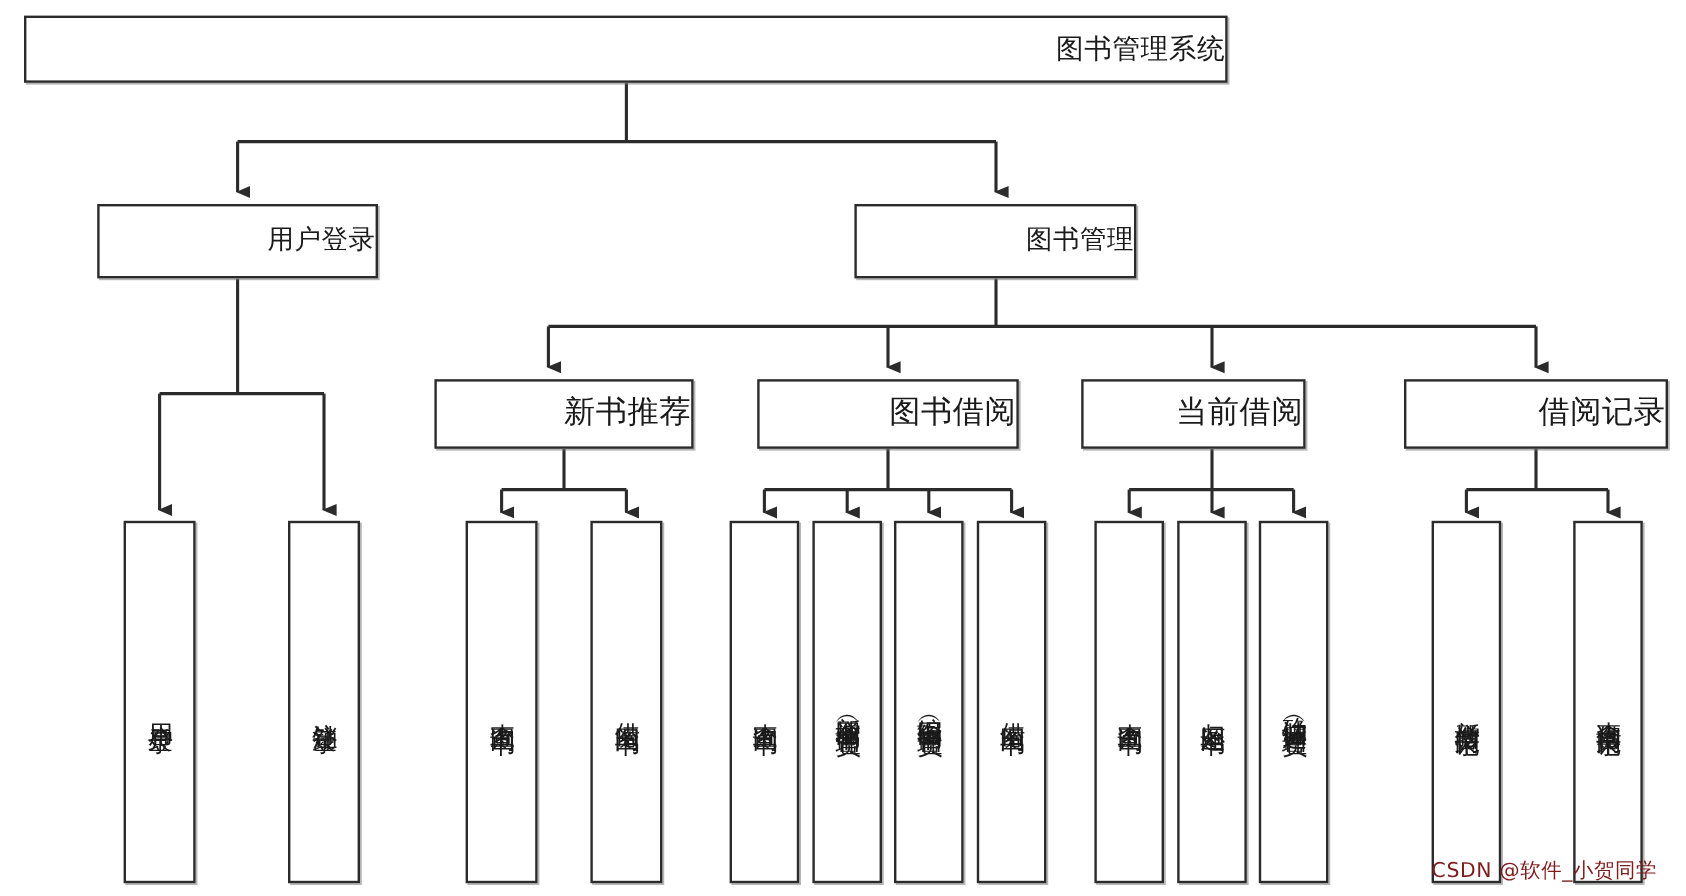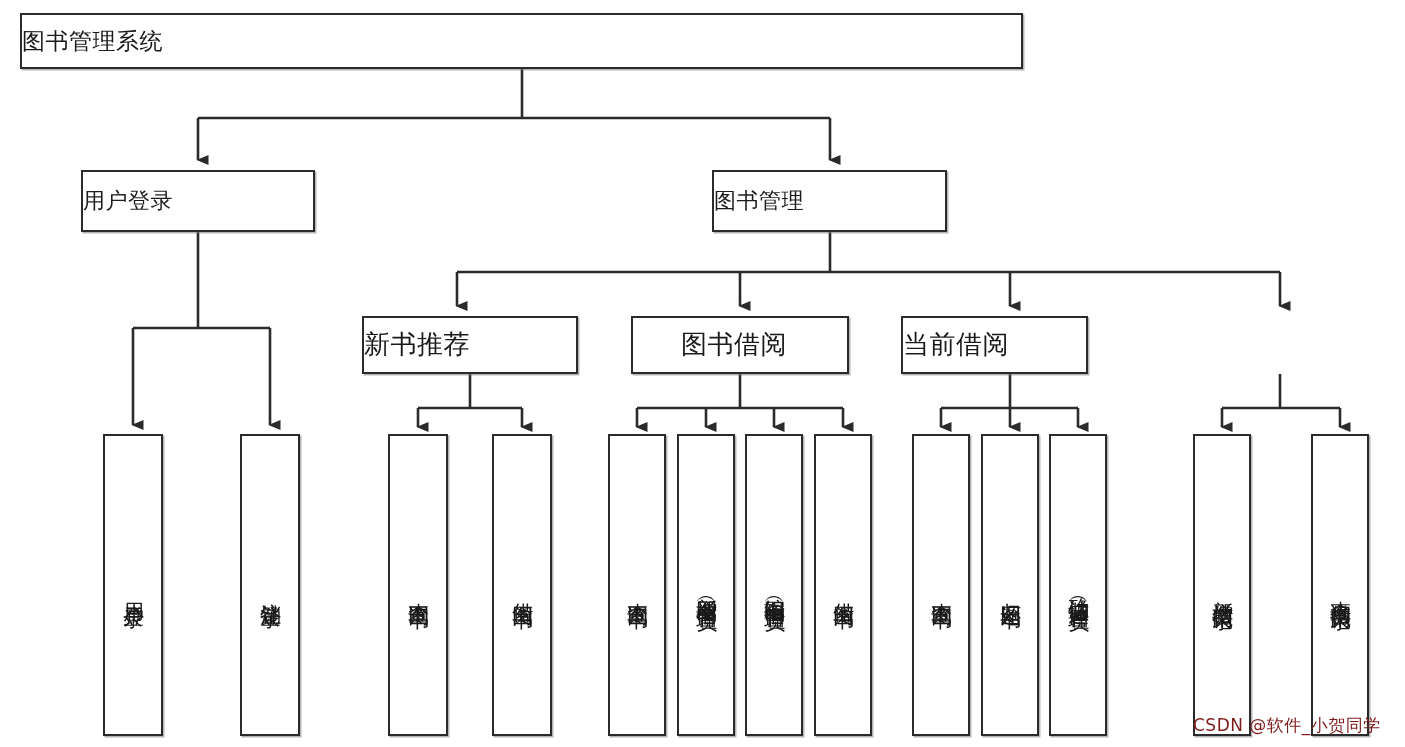--- a/index.html
+++ b/index.html
@@ -10,21 +10,21 @@
   #diagram-root{position:relative;width:1405px;height:747px;background:#fff;}
   svg#flow-svg{position:absolute;left:0;top:0;width:1405px;height:747px;display:block;}
 
   .node-box{
     position:absolute;
     background:#ffffff;
     border:2.5px solid #2b2b2b;
     box-sizing:border-box;
     display:flex;
     align-items:center;
-    justify-content:flex-start;
+    justify-content:flex-end;
     box-shadow:1.5px 1.5px 0 rgba(120,120,120,0.55);
   }
   .node-label{
     color:#1a1a1a;
     font-size:22px;
     line-height:1.15;
     letter-spacing:0.5px;
     white-space:nowrap;
     user-select:none;
   }
@@ -130,20 +130,23 @@
   </div>
 
   <div class="node-box level3" style="left:631px;top:316px;width:218px;height:58px;padding-left:48px;">
     <span class="node-label">图书借阅</span>
   </div>
 
   <div class="node-box level3" style="left:901px;top:316px;width:187px;height:58px;">
     <span class="node-label">当前借阅</span>
   </div>
 
+  <div class="node-box level3" style="left:1170px;top:316px;width:220px;height:58px;">
+    <span class="node-label">借阅记录</span>
+  </div>
 
   <div class="node-box leaf" style="left:103px;top:434px;width:60px;height:302px;">
     <span class="node-label">用户登录</span>
   </div>
   <div class="node-box leaf" style="left:240px;top:434px;width:60px;height:302px;">
     <span class="node-label">注销登录</span>
   </div>
 
   <div class="node-box leaf" style="left:388px;top:434px;width:60px;height:302px;">
     <span class="node-label">查询图书</span>

